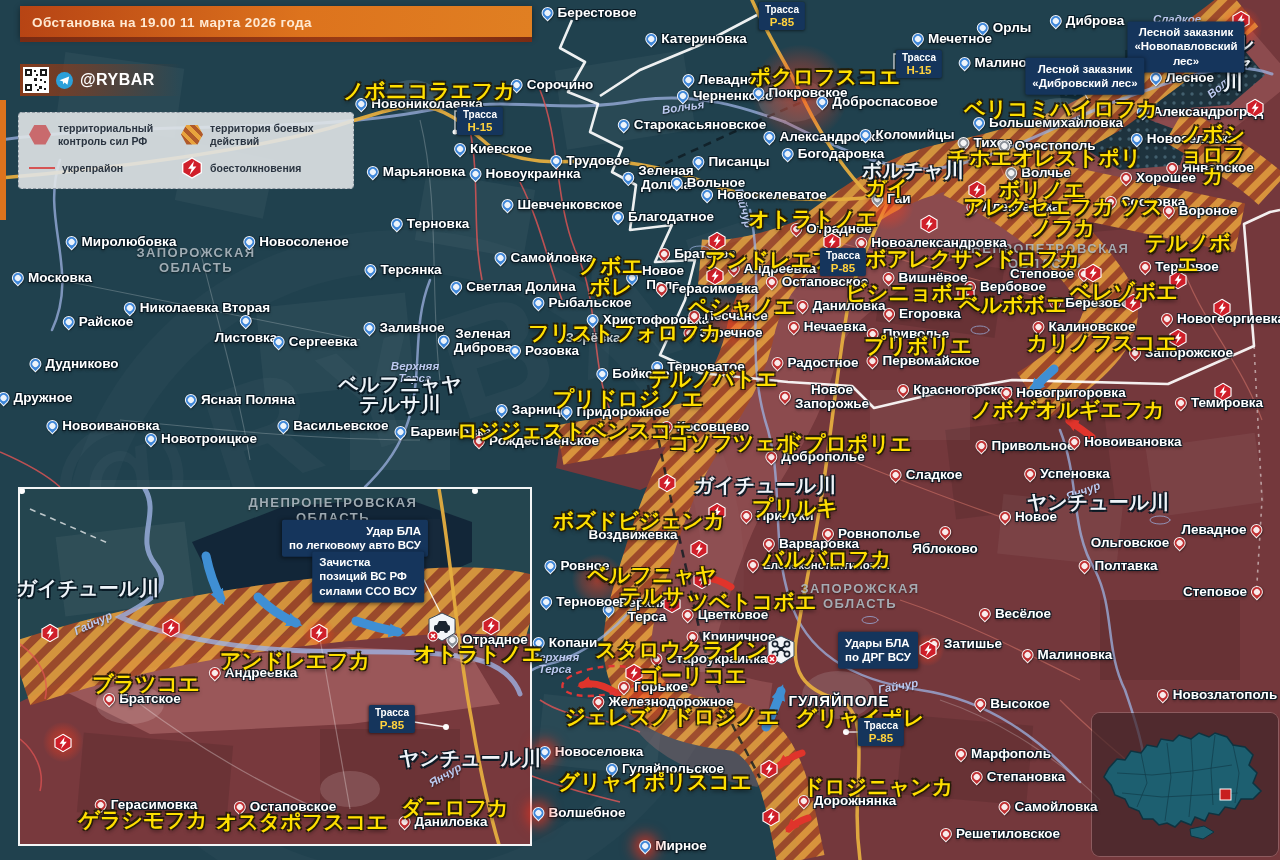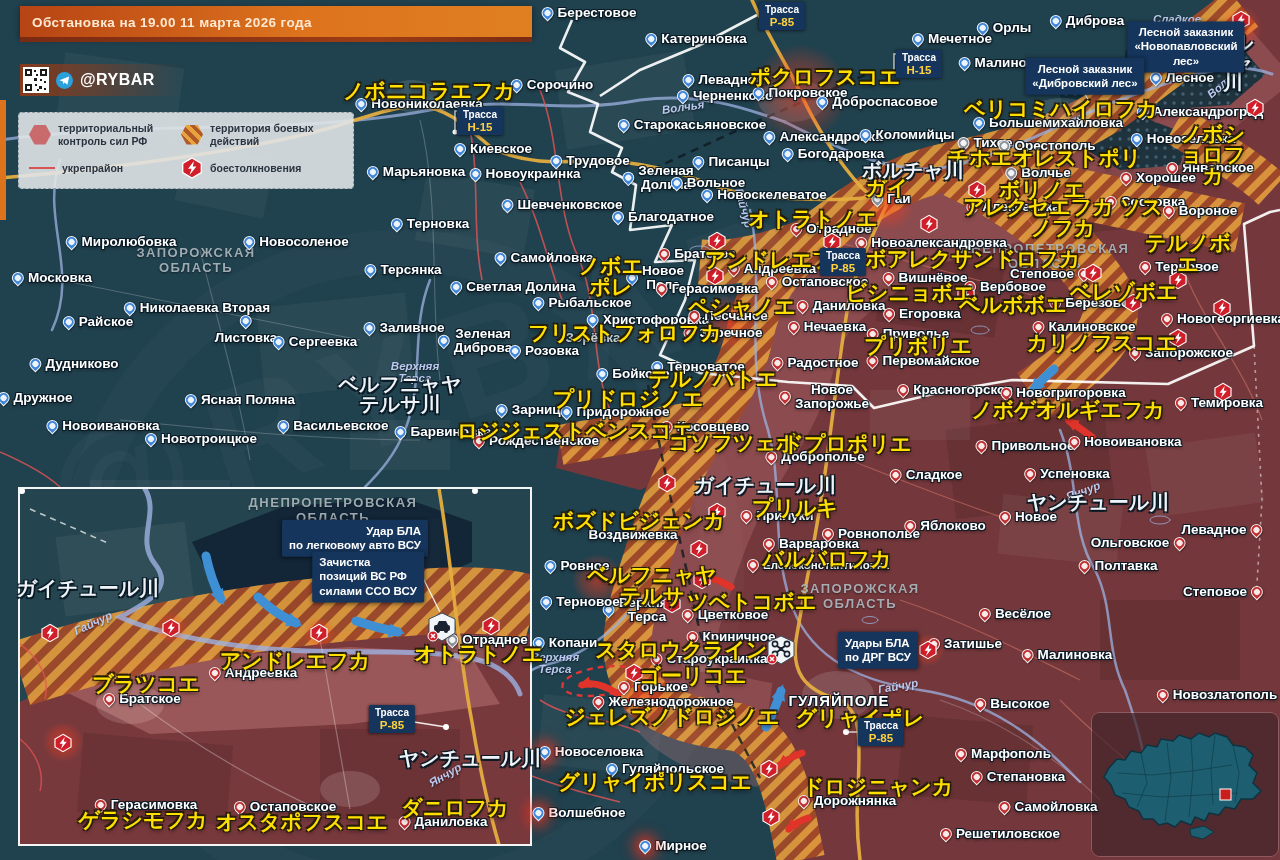--- a/index.html
+++ b/index.html
@@ -478,21 +478,21 @@
       <div class="lbl" style="left: 815px; top: 457px;"><span class="pin r"></span><span>Доброполье</span></div>
       <div class="lbl" style="left: 926px; top: 475px; align-items: center;"><span class="pin r"></span><span>Сладкое</span></div>
       <div class="lbl" style="left: 777px; top: 516px;"><span class="pin r"></span><span>Прилуки</span></div>
       <div class="lbl" style="left: 811px; top: 544px;"><span class="pin r"></span><span>Варваровка</span></div>
       <div class="lbl" style="left: 871px; top: 534px;"><span class="pin r"></span><span>Ровнополье</span></div>
       <div class="lbl small" style="left: 818px; top: 565px;"><span class="pin r"></span><span>Еленоконстантиновка</span></div>
       <div class="lbl" style="left: 1025px; top: 446px;"><span class="pin r"></span><span>Привольное</span></div>
       <div class="lbl" style="left: 1125px; top: 442px;"><span class="pin r"></span><span>Новоивановка</span></div>
       <div class="lbl" style="left: 1067px; top: 474px;"><span class="pin r"></span><span>Успеновка</span></div>
       <div class="lbl" style="left: 1028px; top: 517px;"><span class="pin r"></span><span>Новое</span></div>
-      <div class="lbl" style="left: 945px; top: 526px;"><span class="pin r"></span><span>Яблоково</span></div>
+      <div class="lbl" style="left: 945px; top: 541px; flex-direction: column;"><span class="pin r"></span><span>Яблоково</span></div>
       <div class="lbl" style="left: 1138px; top: 543px;"><span>Ольговское</span><span class="pin r"></span></div>
       <div class="lbl" style="left: 1222px; top: 530px;"><span>Левадное</span><span class="pin r"></span></div>
       <div class="lbl" style="left: 1118px; top: 566px;"><span class="pin r"></span><span>Полтавка</span></div>
       <div class="lbl" style="left: 1223px; top: 592px;"><span>Степовое</span><span class="pin r"></span></div>
       <div class="lbl" style="left: 1015px; top: 614px;"><span class="pin r"></span><span>Весёлое</span></div>
       <div class="lbl" style="left: 965px; top: 644px;"><span class="pin r"></span><span>Затишье</span></div>
       <div class="lbl" style="left: 1067px; top: 655px;"><span class="pin r"></span><span>Малиновка</span></div>
       <div class="lbl" style="left: 1217px; top: 695px;"><span class="pin r"></span><span>Новозлатополь</span></div>
       <div class="lbl" style="left: 1012px; top: 704px;"><span class="pin r"></span><span>Высокое</span></div>
       <div class="lbl" style="left: 1003px; top: 754px;"><span class="pin r"></span><span>Марфополь</span></div>

